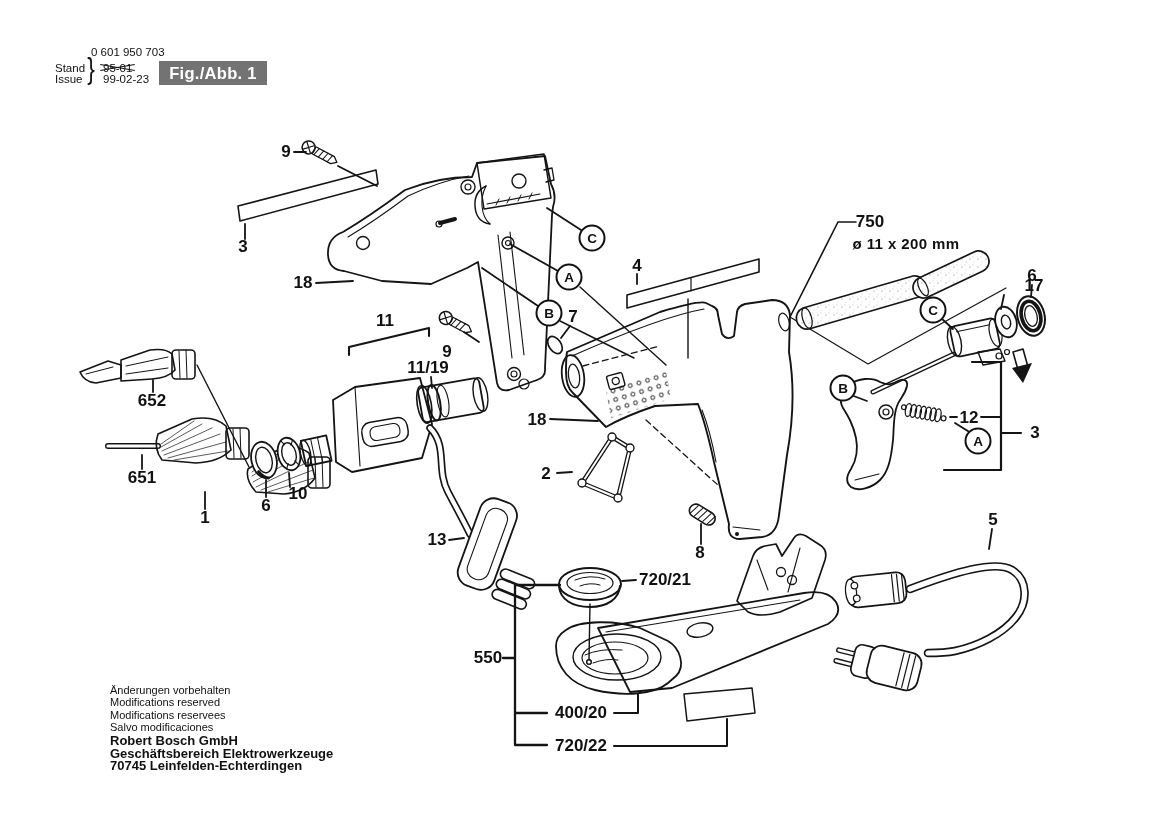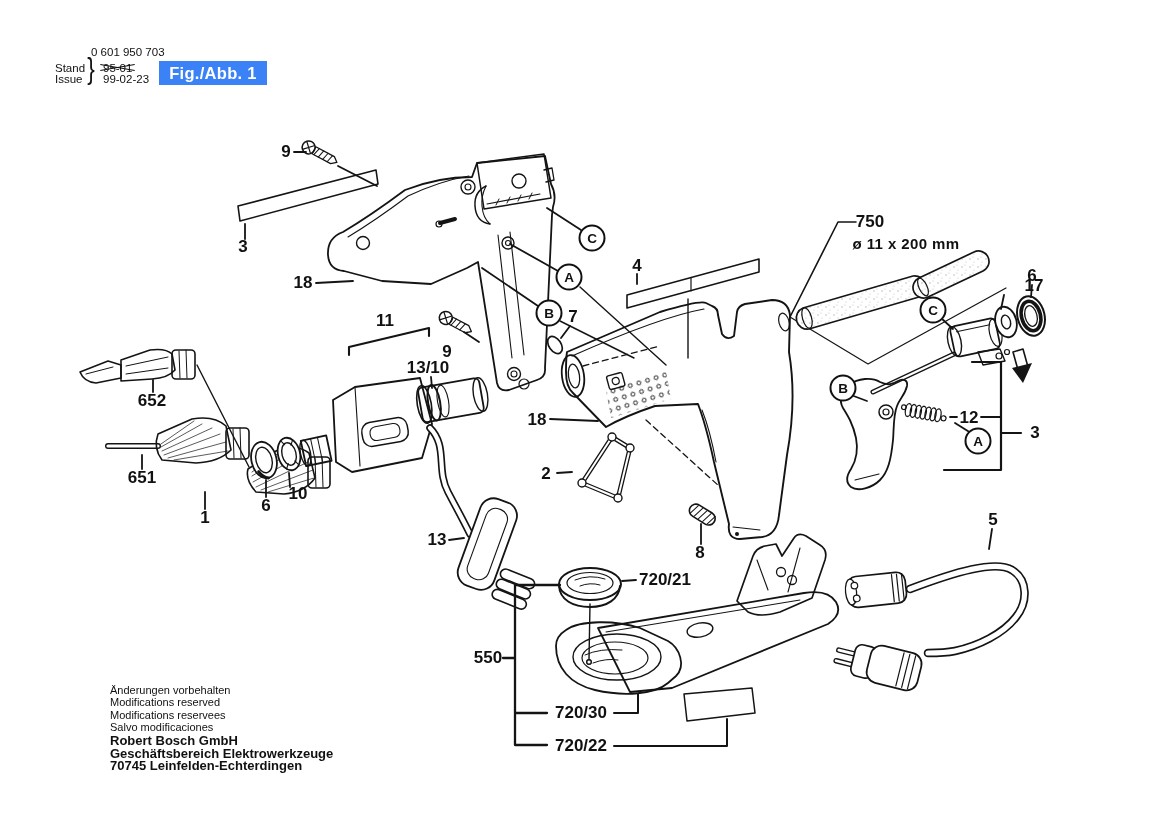--- a/index.html
+++ b/index.html
@@ -15,21 +15,21 @@
              background:#fff;transform:translate(-50%,-50%);display:flex;align-items:center;
              justify-content:center;font-weight:bold;font-size:13.5px;line-height:1;}
 
   .hdr{position:absolute;font-size:11.5px;white-space:nowrap;}
   .brace{position:absolute;font-size:30px;font-weight:400;transform:scaleX(.75);}
   .strike{position:relative;display:inline-block;}
   .strike::before,.strike::after{content:"";position:absolute;left:-3px;right:-3px;top:45%;
              border-top:1.7px solid #111;}
   .strike::before{transform:rotate(10deg);}
   .strike::after{transform:rotate(-10deg);}
-  .figbox{position:absolute;left:159px;top:61px;width:108px;height:24px;background:#3b82f6;color:#fff;
+  .figbox{position:absolute;left:159px;top:61px;width:108px;height:24px;background:#737373;color:#fff;
           font-weight:bold;font-size:16.5px;display:flex;align-items:center;justify-content:center;
           letter-spacing:.3px;}
   .foot{position:absolute;left:110px;font-size:11px;line-height:12.4px;white-space:nowrap;}
   .foot.bold{font-weight:bold;font-size:13px;line-height:12.6px;}
 </style>
 </head>
 <body>
 
 <div class="page">
 
@@ -374,42 +374,42 @@
   <div class="brace" style="left:86px;top:52px;">}</div>
   <div class="hdr" style="left:103px;top:62px;"><span class="strike">95-01</span></div>
   <div class="hdr" style="left:103px;top:73px;">99-02-23</div>
   <div class="figbox">Fig./Abb. 1</div>
 
   <div class="label" style="left:286px;top:152px;">9</div>
   <div class="label" style="left:243px;top:247px;">3</div>
   <div class="label" style="left:303px;top:283px;">18</div>
   <div class="label" style="left:385px;top:321px;">11</div>
   <div class="label" style="left:447px;top:352px;">9</div>
-  <div class="label" style="left:428px;top:368px;">13/10</div>
+  <div class="label" style="left:428px;top:368px;">11/19</div>
   <div class="label" style="left:152px;top:401px;">652</div>
   <div class="label" style="left:142px;top:478px;">651</div>
   <div class="label" style="left:205px;top:518px;">1</div>
   <div class="label" style="left:266px;top:506px;">6</div>
   <div class="label" style="left:291px;top:494px;margin-left:7px;">10</div>
   <div class="label" style="left:437px;top:540px;">13</div>
   <div class="label" style="left:546px;top:474px;">2</div>
   <div class="label" style="left:700px;top:553px;">8</div>
   <div class="label" style="left:637px;top:266px;">4</div>
   <div class="label" style="left:573px;top:317px;">7</div>
   <div class="label" style="left:537px;top:420px;">18</div>
   <div class="label" style="left:870px;top:222px;">750</div>
   <div class="label dim" style="left:906px;top:243px;">ø 11 x 200 mm</div>
   <div class="label" style="left:1006px;top:286px;margin-left:28px;">17</div>
   <div class="label" style="left:1032px;top:276px;">6</div>
   <div class="label" style="left:969px;top:418px;">12</div>
   <div class="label" style="left:1035px;top:433px;">3</div>
   <div class="label" style="left:993px;top:520px;">5</div>
   <div class="label" style="left:665px;top:580px;">720/21</div>
   <div class="label" style="left:488px;top:658px;">550</div>
-  <div class="label" style="left:581px;top:713px;">720/30</div>
+  <div class="label" style="left:581px;top:713px;">400/20</div>
   <div class="label" style="left:581px;top:746px;">720/22</div>
 
   <div class="refcircle" style="left:592px;top:238px;">C</div>
   <div class="refcircle" style="left:569px;top:277px;">A</div>
   <div class="refcircle" style="left:549px;top:313px;">B</div>
   <div class="refcircle" style="left:933px;top:310px;">C</div>
   <div class="refcircle" style="left:843px;top:388px;">B</div>
   <div class="refcircle" style="left:978px;top:441px;">A</div>
 
   <div class="foot" style="top:684px;">

